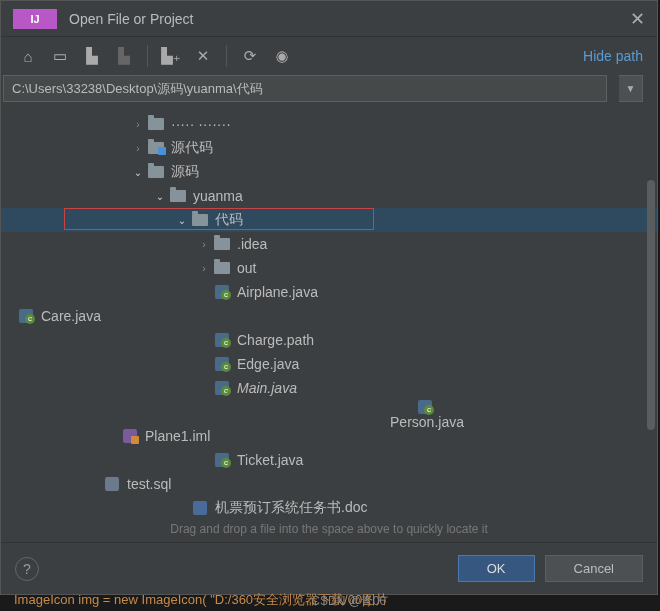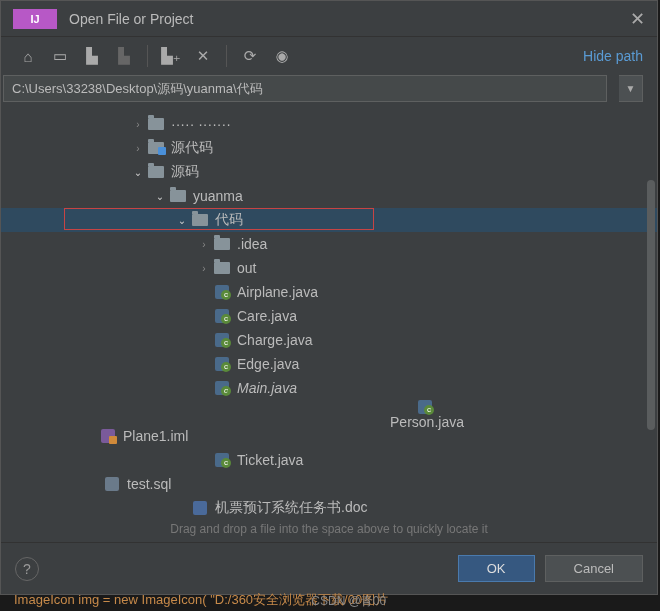--- a/index.html
+++ b/index.html
@@ -124,33 +124,33 @@
         </span>
         <span>out</span>
       </div>
       <div class="row" style="padding-left: 196px;">
         <span class="arrow"></span>
         <span class="icn">
           <span class="jfile"></span>
         </span>
         <span>Airplane.java</span>
       </div>
-      <div class="row" style="padding-left: 196px;">
+      <div class="row" style="">
         <span class="arrow"></span>
         <span class="icn">
           <span class="jfile"></span>
         </span>
         <span>Care.java</span>
       </div>
       <div class="row" style="padding-left: 196px;">
         <span class="arrow"></span>
         <span class="icn">
           <span class="jfile"></span>
         </span>
-        <span>Charge.java</span>
+        <span>Charge.path</span>
       </div>
       <div class="row" style="padding-left: 196px;">
         <span class="arrow"></span>
         <span class="icn">
           <span class="jfile"></span>
         </span>
         <span>Edge.java</span>
       </div>
       <div class="row" style="padding-left: 196px; font-style: italic;">
         <span class="arrow"></span>
@@ -159,21 +159,21 @@
         </span>
         <span>Main.java</span>
       </div>
       <div class="row" style="padding-left: 196px; flex-direction: column;">
         <span class="arrow"></span>
         <span class="icn">
           <span class="jfile"></span>
         </span>
         <span>Person.java</span>
       </div>
-      <div class="row" style="padding-left: 82px;">
+      <div class="row" style="padding-left: 104px;">
         <span class="arrow"></span>
         <span class="icn">
           <span class="imlf"></span>
         </span>
         <span>Plane1.iml</span>
       </div>
       <div class="row" style="padding-left: 196px;">
         <span class="arrow"></span>
         <span class="icn">
           <span class="jfile"></span>

